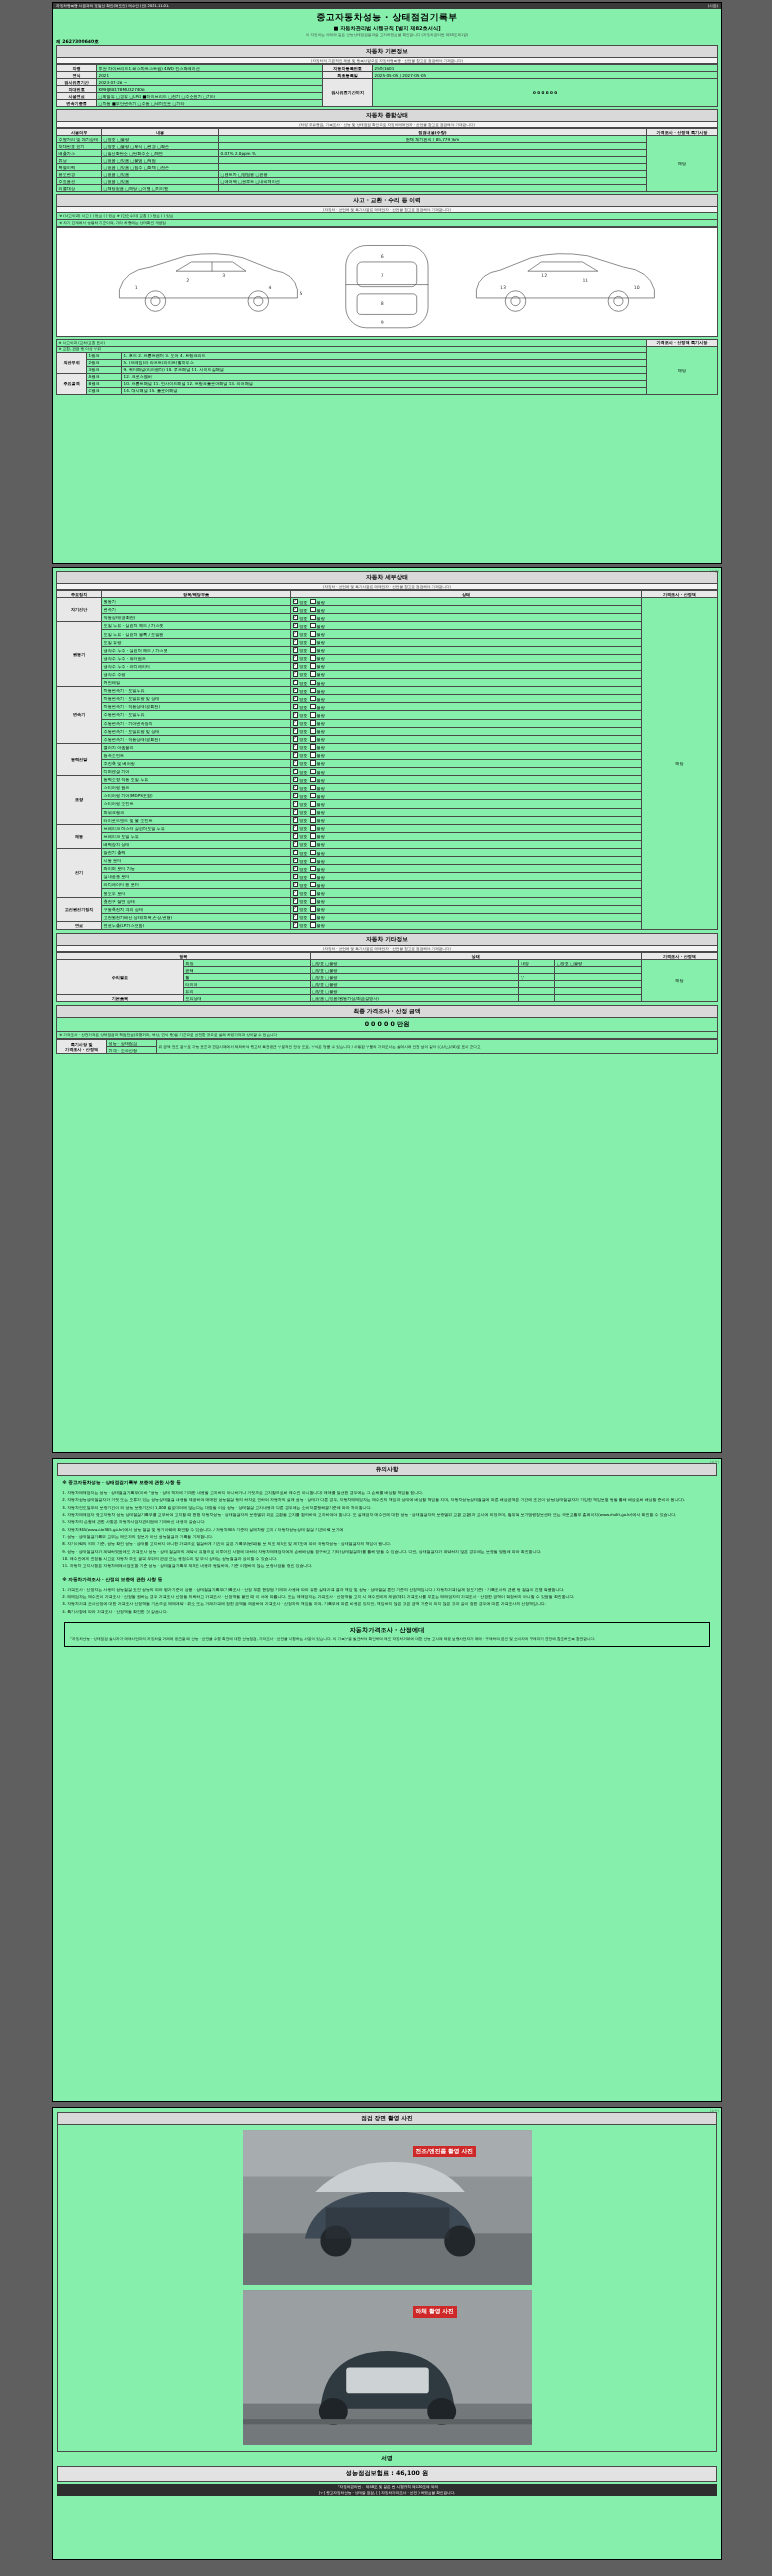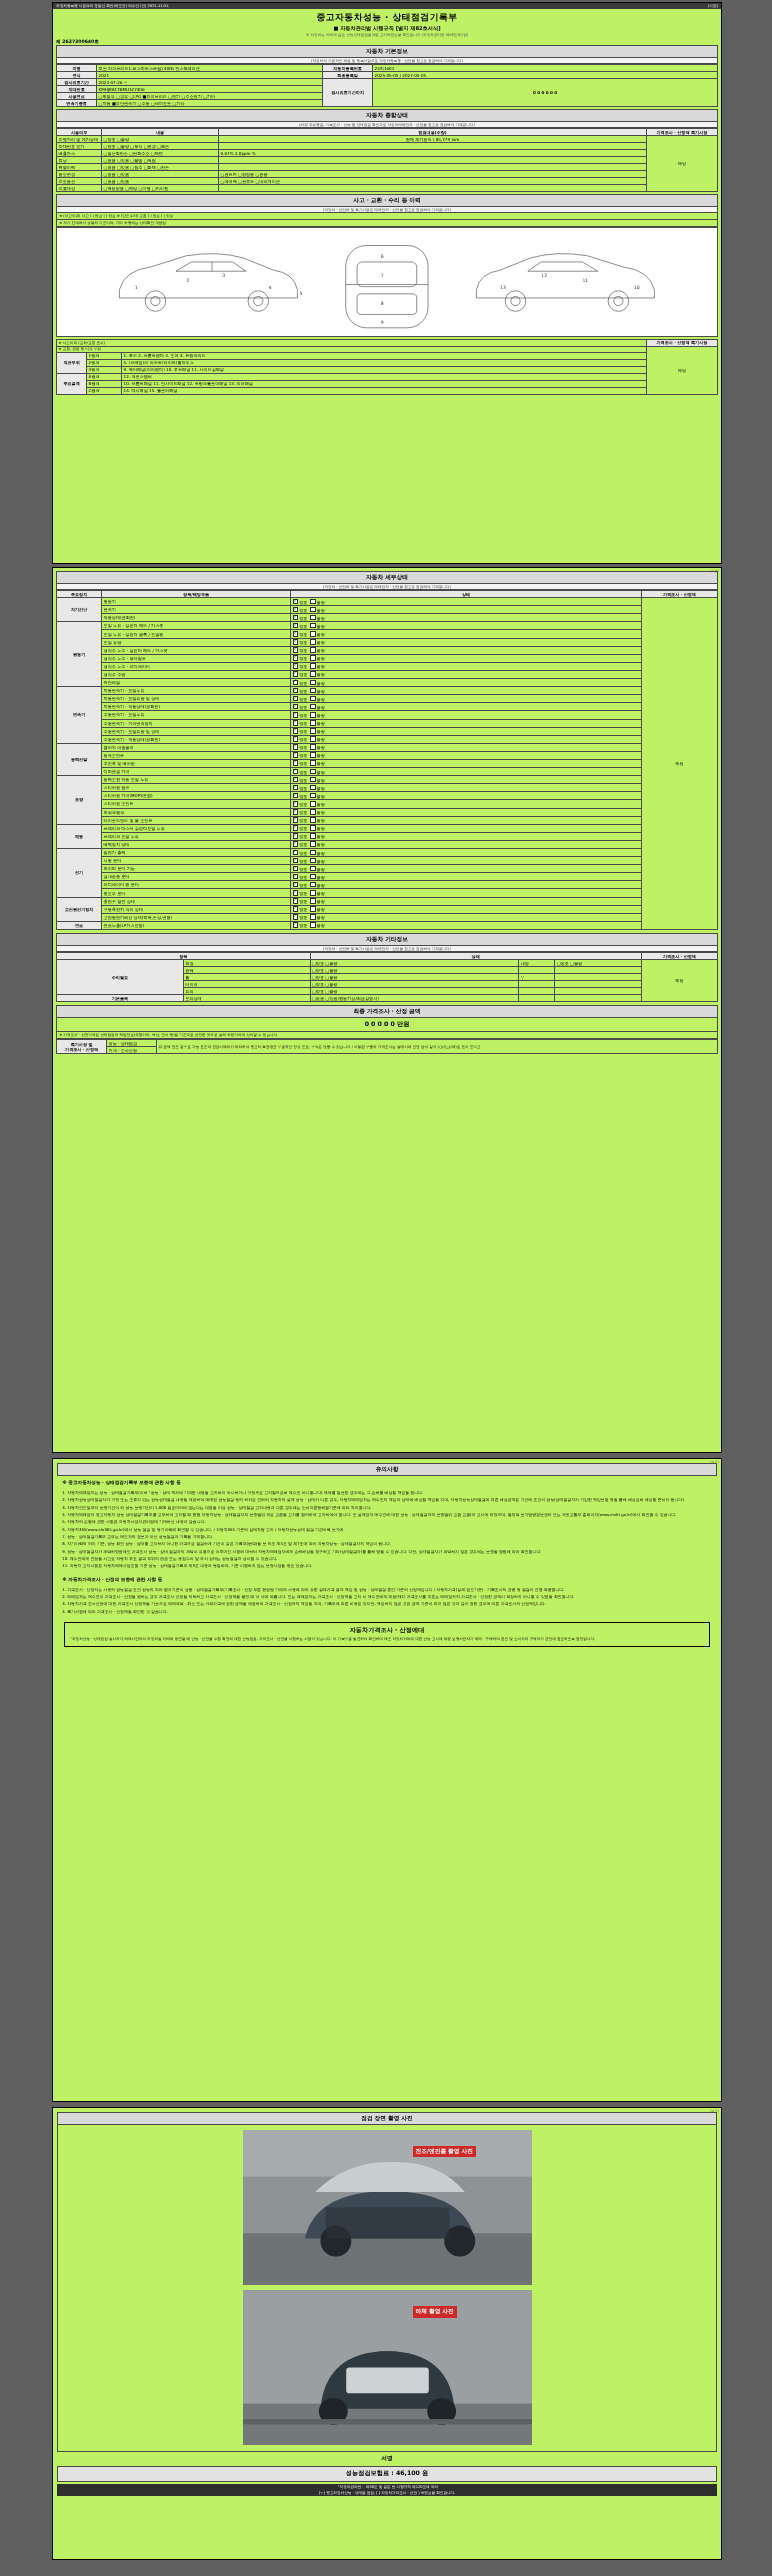--- a/index.html
+++ b/index.html
@@ -1,17 +1,17 @@
 <!DOCTYPE html>
 <html style="font-size:8.2px"><head>
 <meta charset="utf-8">
 <style>
   html,body{margin:0;padding:0;background:#5f5f5f;font-family:"DejaVu Sans","Liberation Sans",sans-serif;}
   #page{width:773px;height:2576px;position:relative;background:#5f5f5f;}
-  .sheet{background:#bef264;border:0.5px solid #000;box-sizing:border-box;position:absolute;}
+  .sheet{background:#86efac;border:0.5px solid #000;box-sizing:border-box;position:absolute;}
   .tiny{font-size:3.6px;}
   .s{font-size:4.6px;}
   .c{text-align:center;}
   .b{font-weight:bold;}
   table{border-collapse:collapse;width:100%;}
   td,th{border:0.5px solid #4a4a4a;padding:0.5px 1.5px;font-size:4.1px;vertical-align:middle;}
   .hdr{background:#e8e8e8;text-align:center;font-weight:bold;}
   .band{background:#d9d9d9;text-align:center;font-weight:bold;font-size:5.7px;padding:1.5px;border:0.5px solid #4a4a4a;}
   .subnote{font-size:3.6px;text-align:center;color:#333;padding:0.5px;border:0.5px solid #4a4a4a;border-top:none;background:#f4f4f4;}
   .cb{display:inline-block;width:3.6px;height:3.6px;border:0.5px solid #333;background:#fff;vertical-align:-0.5px;margin-right:1px;}

